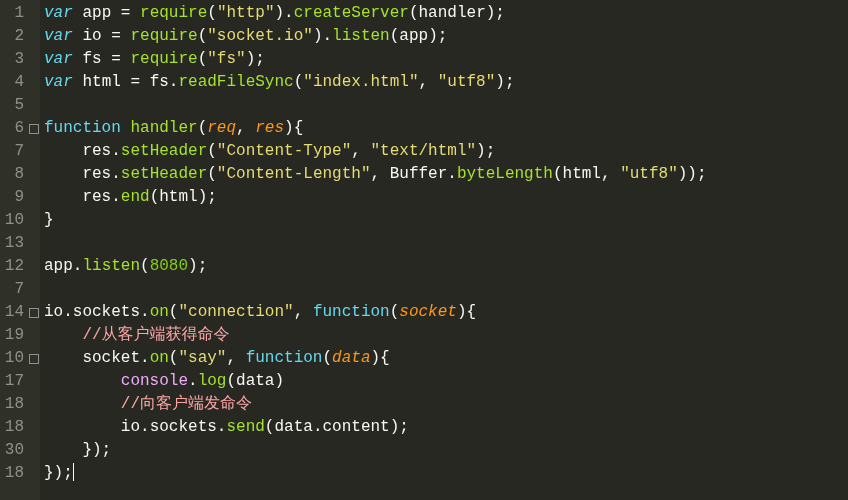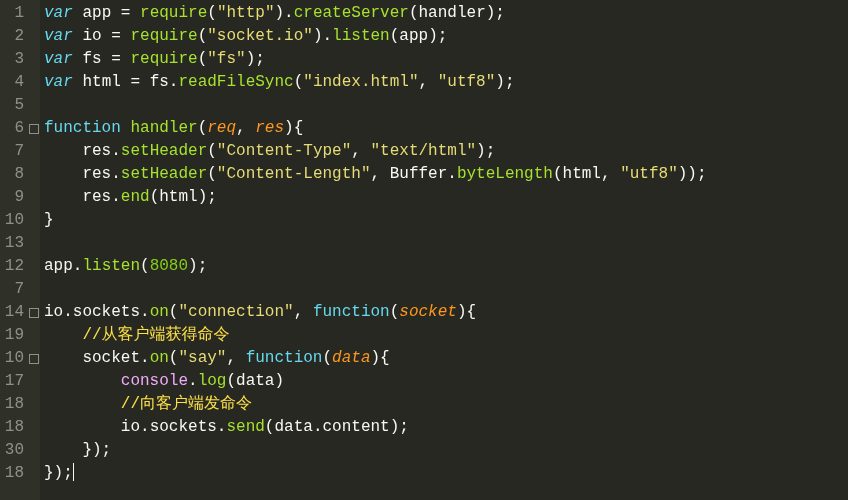--- a/index.html
+++ b/index.html
@@ -12,21 +12,21 @@
   .code{flex:1 1 auto;padding:2px 0 0 4px;color:#f8f8f2;white-space:pre}
   .row{height:23px}
   .kw{color:#66d9ef;font-style:italic}
   .fnkw{color:#66d9ef;}
   .id{color:#f8f8f2}
   .fn{color:#a6e22e}
   .prm{color:#fd971f;font-style:italic}
   .str{color:#e6db74}
   .num{color:#84cc16}
   .pn{color:#f8f8f2}
-  .cm{color:#fde047}
+  .cm{color:#fca5a5}
   .obj{color:#f0abfc;}
   .cursor{display:inline-block;width:1px;height:18px;background:#f8f8f0;vertical-align:middle;margin-bottom:2px}
 </style>
 </head>
 <body>
 
 <div class="editor">
   <div class="gutter">
       <div class="ln">1</div>
       <div class="ln">2</div>

